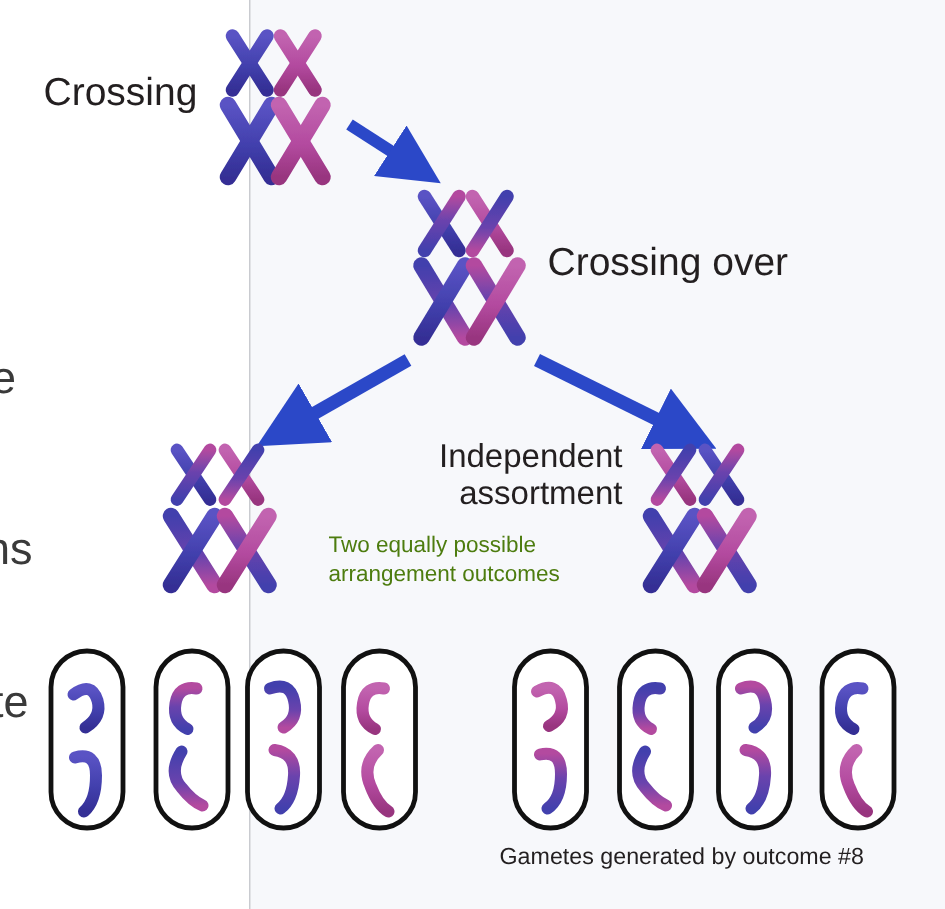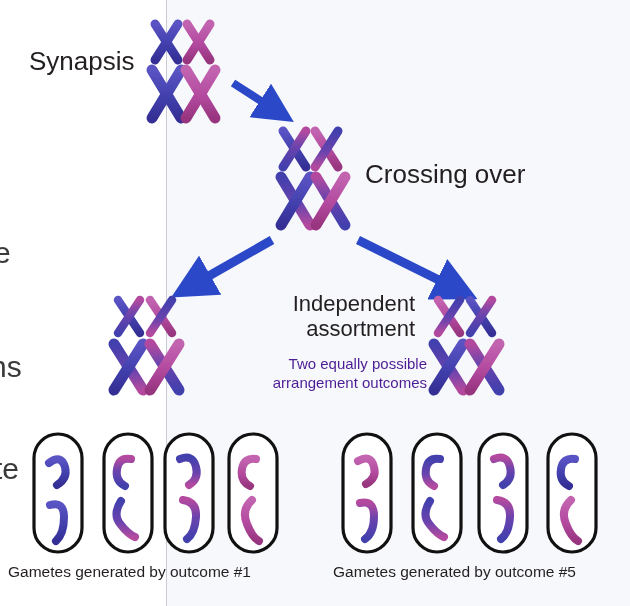--- a/index.html
+++ b/index.html
@@ -11,21 +11,21 @@
     position:relative;
   }
   #stage{position:absolute;left:0;top:0;width:630px;height:606px;}
   .band-left{position:absolute;left:0;top:0;width:166px;height:606px;background:#ffffff;}
   .band-right{position:absolute;left:167px;top:0;width:463px;height:606px;background:#f7f8fb;}
   .divider{position:absolute;left:166px;top:0;width:1px;height:606px;background:#c9cbd0;}
   .lbl{position:absolute;color:#231f20;white-space:nowrap;}
   #synapsis-label{left:29px;top:46px;font-size:26px;}
   #crossingover-label{left:365px;top:147px;font-size:26px;margin-top:12px;}
   #ia-title{left:231px;top:292px;font-size:22px;text-align:right;width:184px;line-height:1.12;white-space:normal;}
-  #ia-sub{left:219px;top:355px;font-size:15px;text-align:right;width:208px;line-height:1.25;white-space:normal;color:#4c1d95;}
+  #ia-sub{left:219px;top:355px;font-size:15px;text-align:left;width:208px;line-height:1.25;white-space:normal;color:#4d7c0f;}
   #gam1-label{left:8px;top:563px;font-size:15.5px;}
   #gam2-label{left:333px;top:563px;font-size:15.5px;}
   .clip{position:absolute;color:#3a3a3a;font-size:30px;white-space:nowrap;}
   #clip-e{left:-6px;top:236px;}
   #clip-ns{left:-10px;top:350px;}
   #clip-te{left:-6px;top:452px;}
   svg{position:absolute;left:0;top:0;overflow:visible;}
 </style>
 </head>
 <body>
@@ -193,24 +193,23 @@
       </g>
       <g>
         <rect x="548" y="434" width="48" height="118" rx="24" ry="24" fill="#ffffff" stroke="#111" stroke-width="3.2"></rect>
         <path d="M575,459 q-12,-2 -14,10 q-2,12 8,17" stroke="url(#gBlue)" stroke-width="8" fill="none" stroke-linecap="round"></path>
         <path d="M571,500 q-11,10 -5,24 q5,13 12,17" stroke="url(#gMag)" stroke-width="8" fill="none" stroke-linecap="round"></path>
       </g>
 
     </g>
   </svg>
 
-  <div class="lbl" id="synapsis-label">Synapsis</div>
+  <div class="lbl" id="synapsis-label">Crossing</div>
   <div class="lbl" id="crossingover-label">Crossing over</div>
   <div class="lbl" id="ia-title">Independent assortment</div>
   <div class="lbl" id="ia-sub">Two equally possible arrangement outcomes</div>
-  <div class="lbl" id="gam1-label">Gametes generated by outcome #1</div>
-  <div class="lbl" id="gam2-label">Gametes generated by outcome #5</div>
+  <div class="lbl" id="gam2-label">Gametes generated by outcome #8</div>
 
   <div class="clip" id="clip-e">e</div>
   <div class="clip" id="clip-ns">ns</div>
   <div class="clip" id="clip-te">te</div>
 
 </div>
 
 </body></html>

